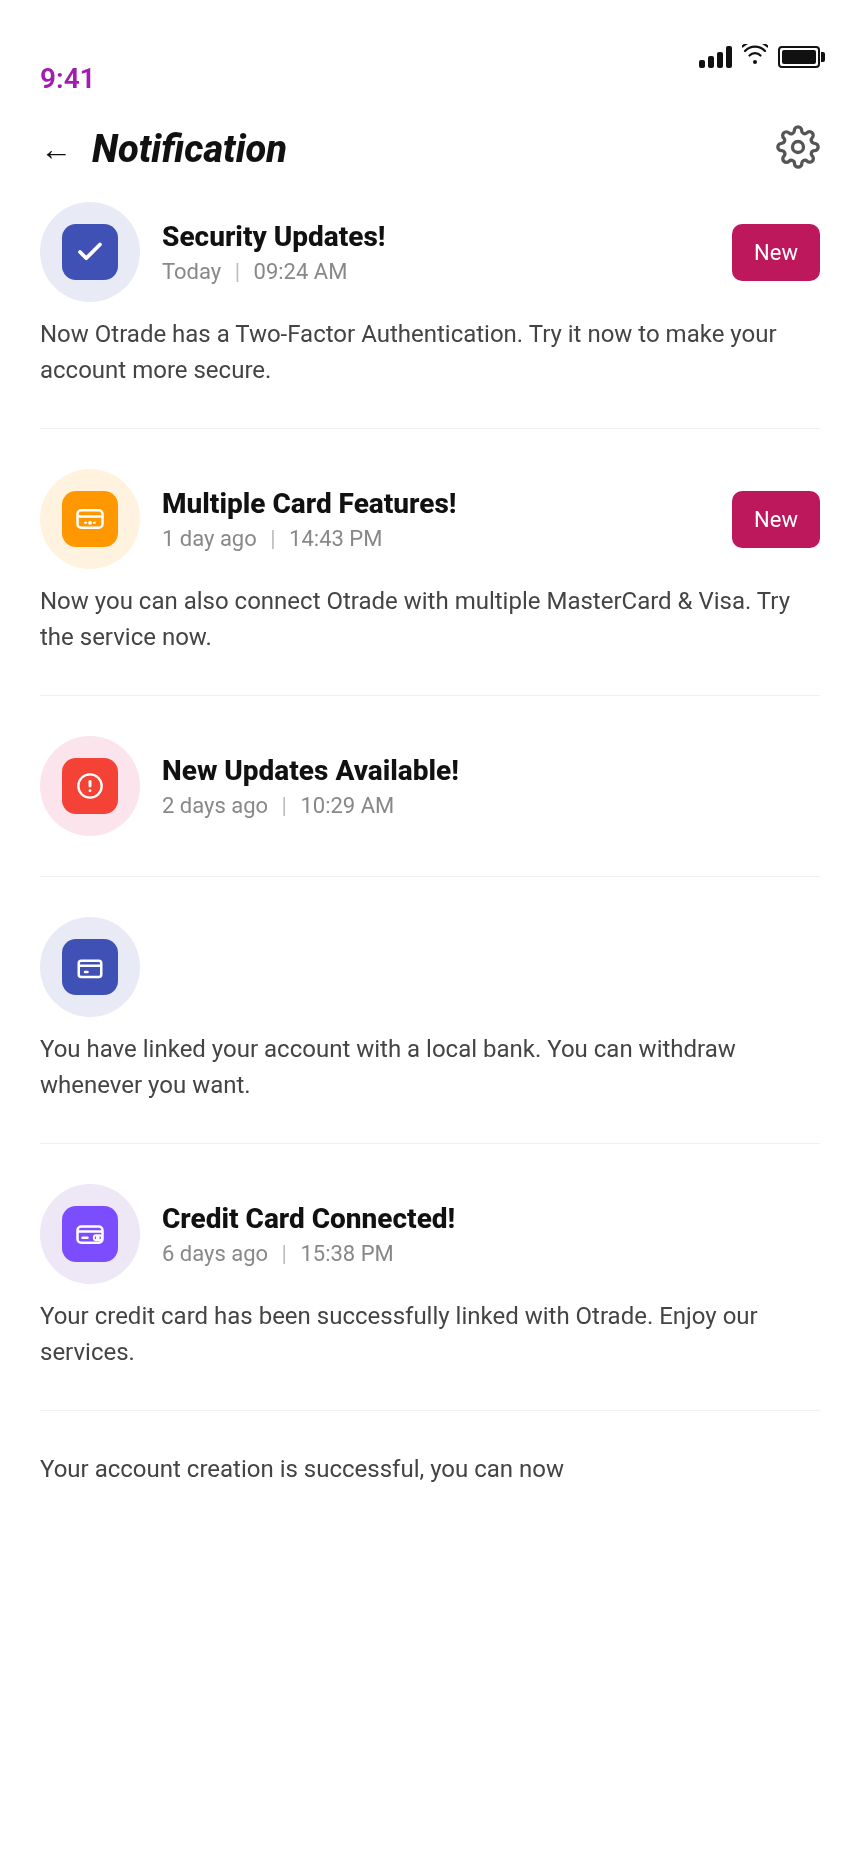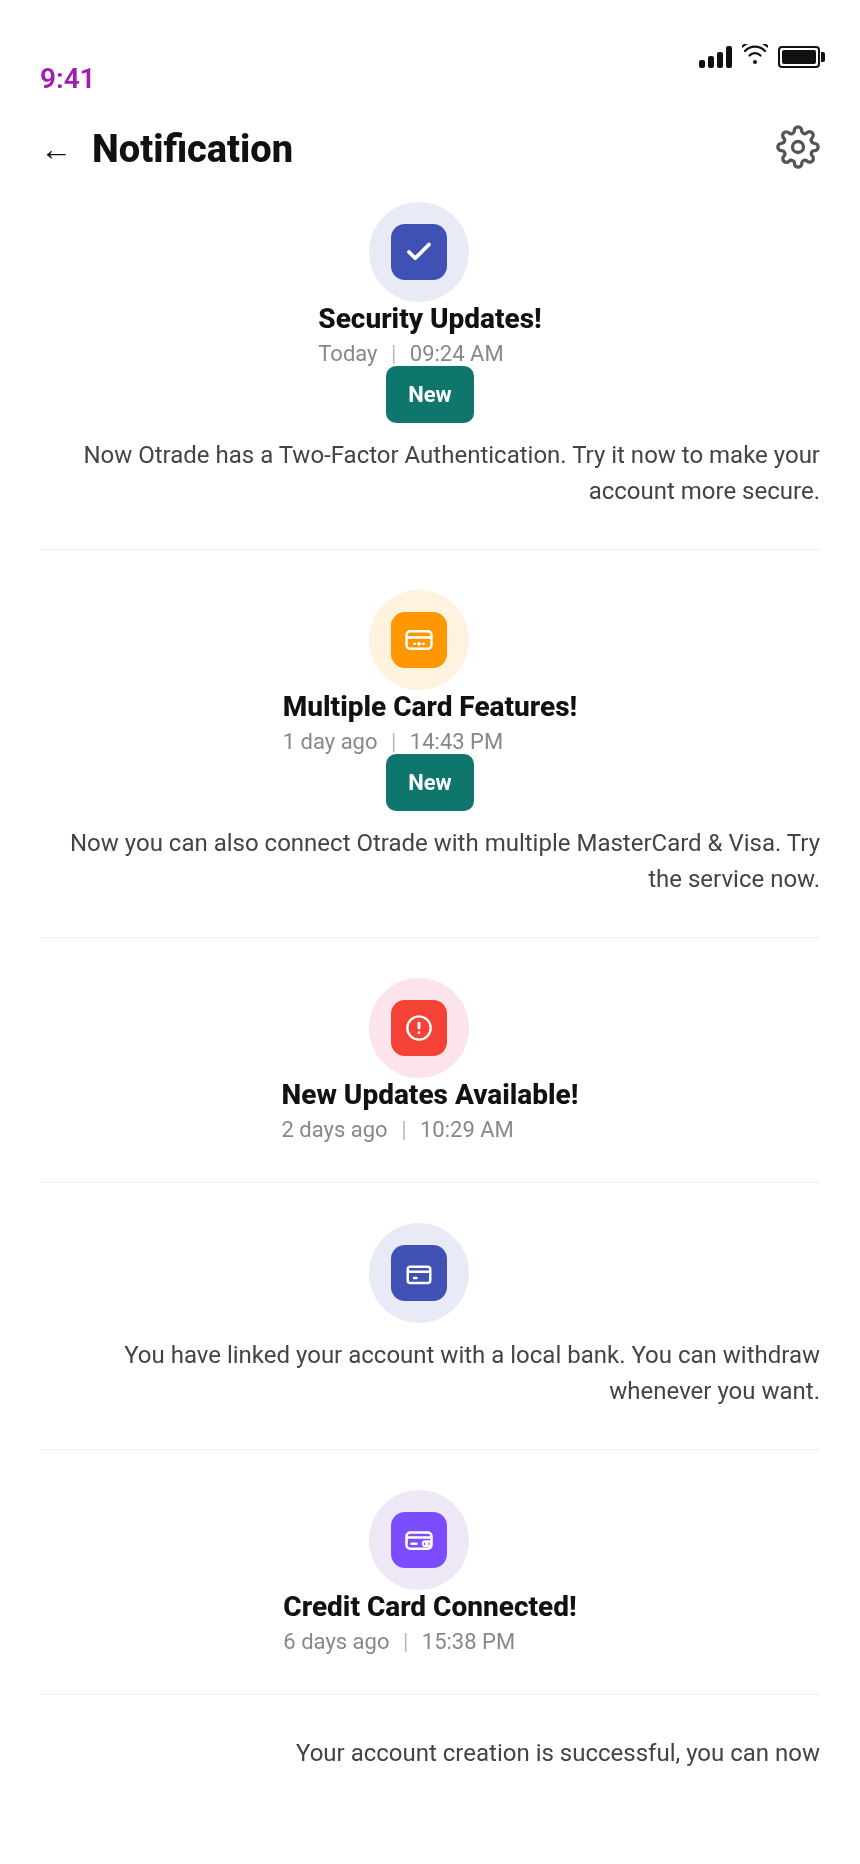--- a/index.html
+++ b/index.html
@@ -94,20 +94,21 @@
       font-size: 32px;
       color: #111;
       background: none;
       border: none;
       line-height: 1;
     }
     .page-title {
       font-size: 38px;
       font-weight: 800;
       color: #111;
+      font-style: italic;
     }
     .gear-btn {
       cursor: pointer;
       background: none;
       border: none;
       color: #111;
     }
     .gear-btn svg {
       width: 44px;
       height: 44px;
@@ -119,21 +120,20 @@
     }
 
     .notification-item {
       margin-bottom: 40px;
     }
 
     .notif-header {
       display: flex;
       align-items: center;
       margin-bottom: 14px;
-      flex-direction: column;
     }
 
     .notif-icon-wrap {
       width: 100px;
       height: 100px;
       border-radius: 50%;
       display: flex;
       align-items: center;
       justify-content: center;
       flex-shrink: 0;
@@ -176,35 +176,34 @@
     .notif-time {
       font-size: 22px;
       color: #888;
     }
     .notif-time .separator {
       margin: 0 8px;
       color: #bbb;
     }
 
     .new-badge {
-      background: #0f766e;
+      background: #be185d;
       color: #fff;
       font-size: 22px;
-      font-weight: 700;
+      font-weight: 400;
       padding: 16px 22px;
       border-radius: 10px;
       flex-shrink: 0;
     }
 
     .notif-body {
       font-size: 24px;
       color: #444;
       line-height: 1.5;
       padding-left: 0;
-      text-align: right;
     }
 
     .divider {
       height: 1px;
       background: #f0f0f0;
       margin: 0 0 40px 0;
     }
   </style>
 </head>
 <body>
@@ -351,20 +350,21 @@
       </div>
       <div class="notif-meta">
         <div class="notif-title">Credit Card Connected!</div>
         <div class="notif-time">
           <span>6 days ago</span>
           <span class="separator">|</span>
           <span>15:38 PM</span>
         </div>
       </div>
     </div>
+    <div class="notif-body">Your credit card has been successfully linked with Otrade. Enjoy our services.</div>
   </div>
   <div class="divider"></div>
 
   <div class="notification-item">
     <div class="notif-body">Your account creation is successful, you can now</div>
   </div>
 
 </div>
 
 <style>

